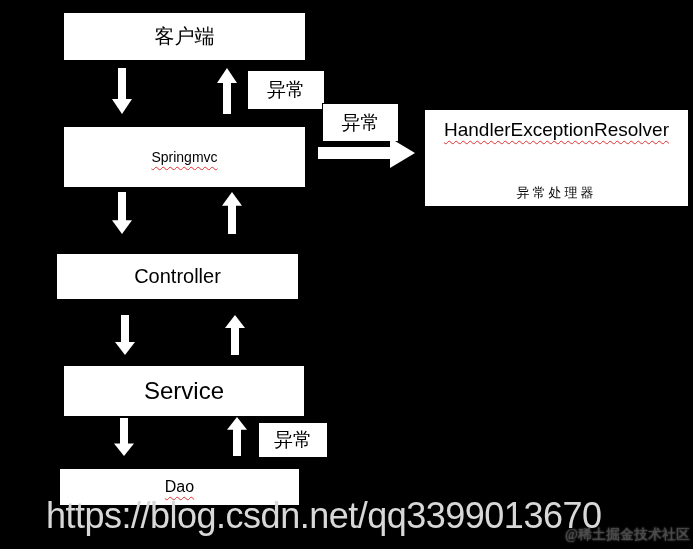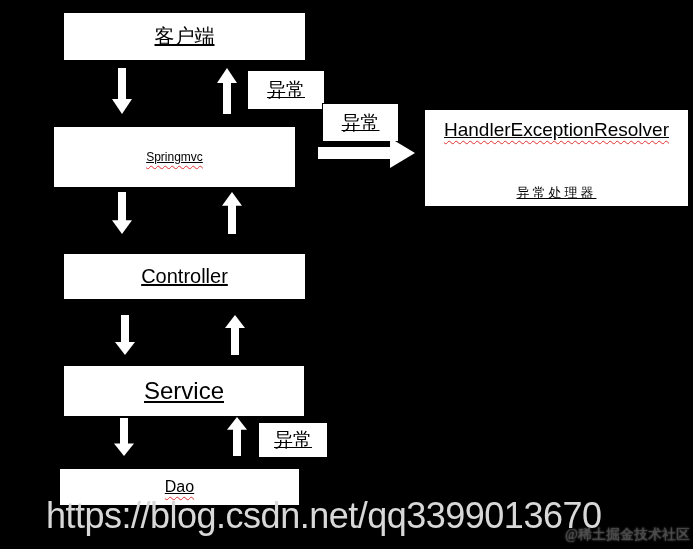--- a/index.html
+++ b/index.html
@@ -24,35 +24,34 @@
   .box {
     position: absolute;
     background: var(--box-fill);
     border: 1px solid var(--box-border);
     box-sizing: border-box;
     color: var(--text);
     display: flex;
     align-items: center;
     justify-content: center;
     text-align: center;
-    text-decoration: underline;
   }
   .latin { font-family: "Liberation Sans", "DejaVu Sans", sans-serif; }
   .cjk   { font-family: "Liberation Serif", "DejaVu Serif", serif; }
 
   .box-client     { left: 63px;  top: 12px;  width: 243px; height: 49px; font-size: 20px; }
   .box-request    { left: 33px;  top: 71px;  width: 74px;  height: 40px; font-size: 19px; }
   .box-exc-top    { left: 247px; top: 70px;  width: 78px;  height: 40px; font-size: 19px; }
   .box-exc-mid    { left: 322px; top: 103px; width: 77px;  height: 39px; font-size: 19px; }
-  .box-dispatcher { left: 53px;  top: 126px; width: 243px; height: 62px; font-size: 12px;
+  .box-dispatcher { left: 63px;  top: 126px; width: 243px; height: 62px; font-size: 14px;
                     flex-direction: column; line-height: 27px; }
   .box-resolver   { left: 424px; top: 109px; width: 265px; height: 98px;
                     flex-direction: column; justify-content: space-between;
                     padding-top: 6px; line-height: 27px; }
-  .box-controller { left: 63px;  top: 253px; width: 243px; height: 47px; font-size: 20px; }
+  .box-controller { left: 56px;  top: 253px; width: 243px; height: 47px; font-size: 20px; }
   .box-service    { left: 63px;  top: 365px; width: 242px; height: 52px; font-size: 24px; }
   .box-exc-dao    { left: 258px; top: 422px; width: 70px;  height: 36px; font-size: 19px; }
   .box-dao        { left: 59px;  top: 468px; width: 241px; height: 38px; font-size: 16px; }
 
   .resolver-line1 { font-size: 19px; }
   .resolver-line2 { font-size: 13px; letter-spacing: 3px; }
 
   .wavy {
     text-decoration: underline;
     text-decoration-style: wavy;

